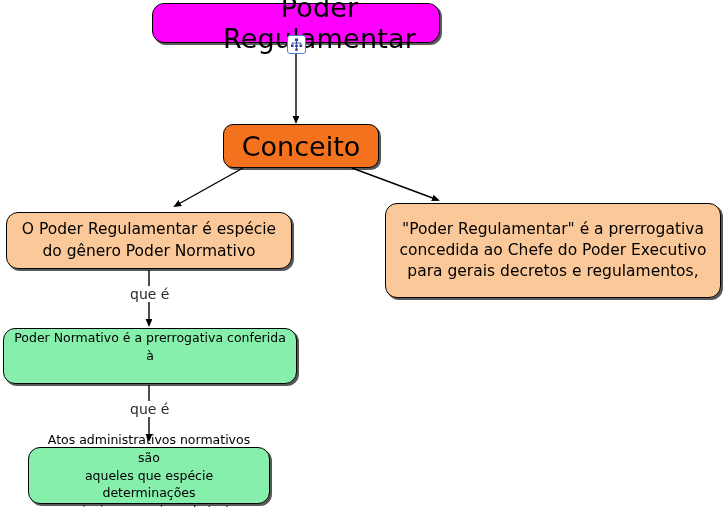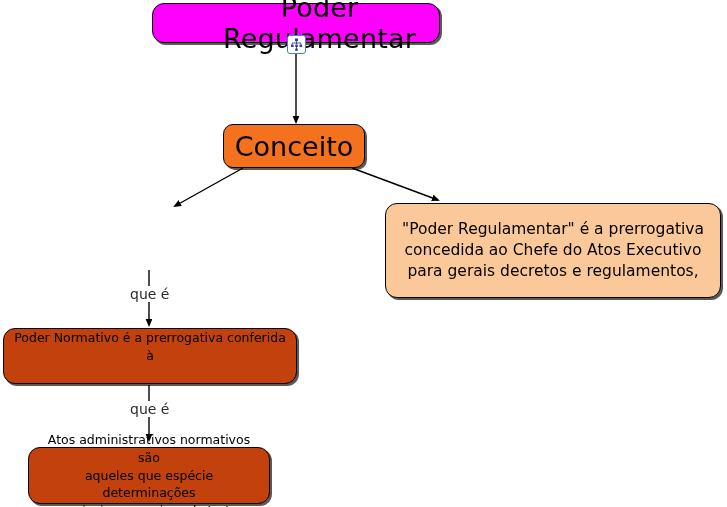--- a/index.html
+++ b/index.html
@@ -49,21 +49,21 @@
     font-size: 27px;
   }
   .node-orange {
     background: #fbc999;
     border-radius: 12px;
     font-size: 15.5px;
     line-height: 1.36;
     padding: 4px 8px;
   }
   .node-green {
-    background: #c2410c;
+    background: #86efac;
     border-radius: 12px;
     font-size: 12.5px;
     line-height: 1.42;
     padding: 4px 8px;
   }
   .edge-label {
     position: absolute;
     font-size: 14px;
     color: #2b2b2b;
     background: #ffffff;
@@ -121,29 +121,35 @@
       <line x1="6.5" y1="5" x2="6.5" y2="6.6" stroke="#2b3fa0" stroke-width="0.9"></line>
       <line x1="10.8" y1="5" x2="10.8" y2="6.6" stroke="#2b3fa0" stroke-width="0.9"></line>
       <rect x="1" y="6.6" width="2.6" height="2.4" fill="#2b3fa0"></rect>
       <rect x="5.2" y="6.6" width="2.6" height="2.4" fill="#2b3fa0"></rect>
       <rect x="9.5" y="6.6" width="2.6" height="2.4" fill="#2b3fa0"></rect>
       <line x1="6.5" y1="9" x2="6.5" y2="11" stroke="#2b3fa0" stroke-width="0.9"></line>
       <rect x="5.2" y="10.6" width="2.6" height="2.2" fill="#2b3fa0"></rect>
     </svg>
   </div>
 
-  <div class="node node-concept" style="left:223px; top:124px; width:142px; height:44px;">
+  <div class="node node-concept" style="left:223px; top:124px; width:156px; height:44px;">
     <span>Conceito</span>
   </div>
 
+  <div class="node node-orange" style="left:6px; top:212px; width:286px; height:57px;">
+    <span>
+      <span>O Poder Regulamentar é espécie</span><br>
+      <span>do gênero Poder Normativo</span>
+    </span>
+  </div>
 
   <div class="node node-orange" style="left:385px; top:203px; width:336px; height:95px;">
     <span>
       <span>"Poder Regulamentar" é a prerrogativa</span><br>
-      <span>concedida ao Chefe do Atos Executivo</span><br>
+      <span>concedida ao Chefe do Poder Executivo</span><br>
       <span>para gerais decretos e regulamentos,</span><br>
     </span>
   </div>
 
   <div class="node node-green" style="left:3px; top:328px; width:294px; height:56px;">
     <span>
       <span>Poder Normativo é a prerrogativa conferida à</span><br>
       <br>
     </span>
   </div>

